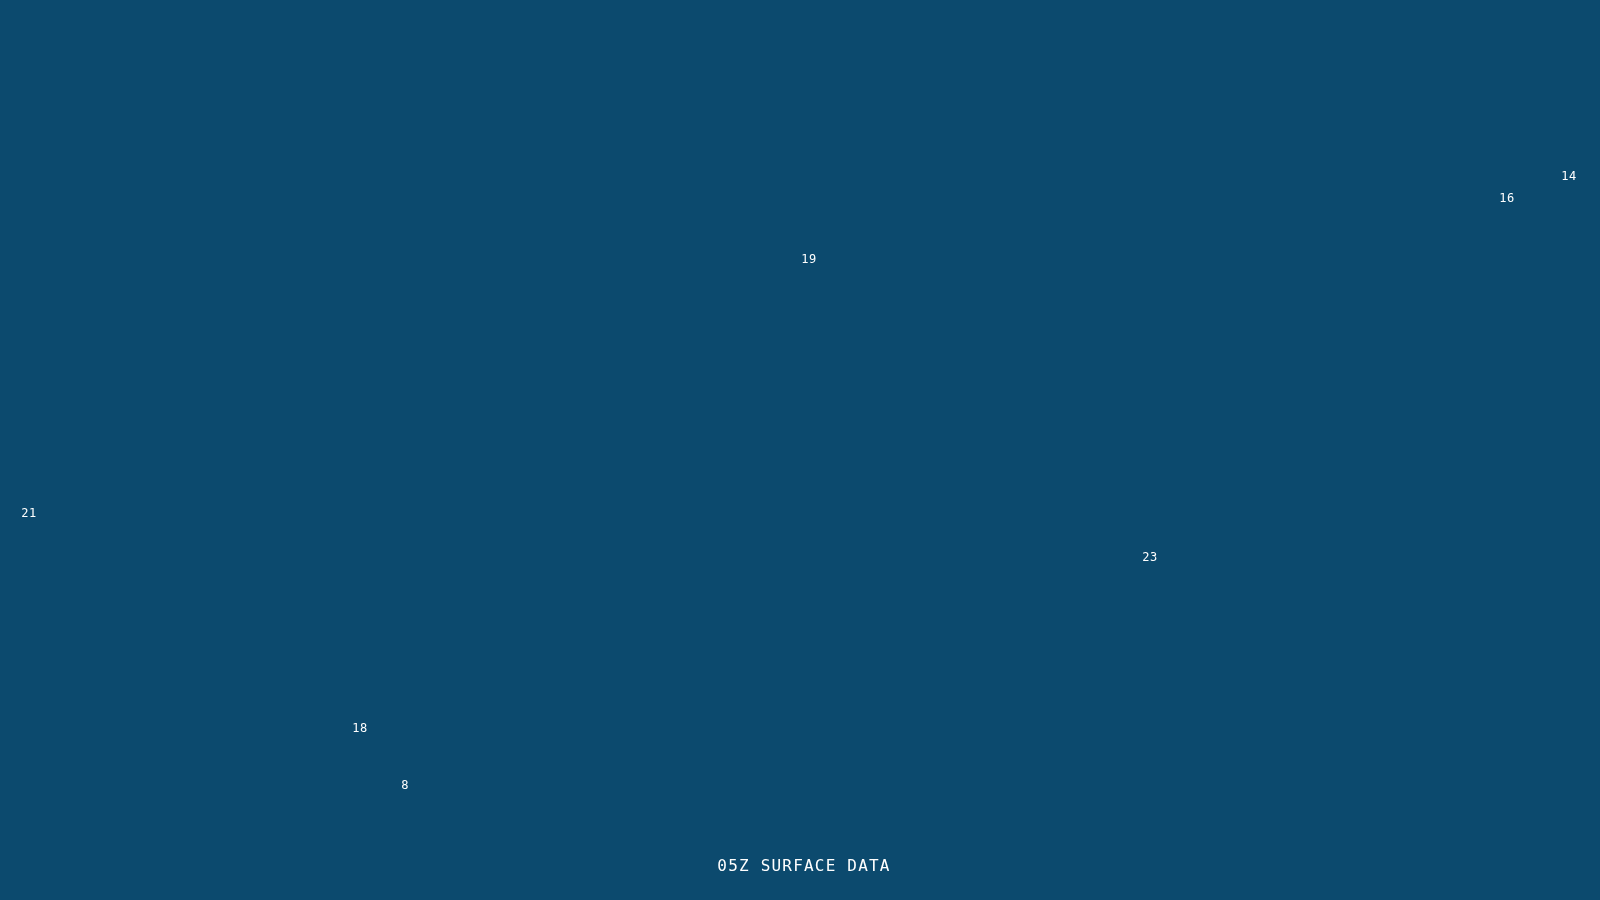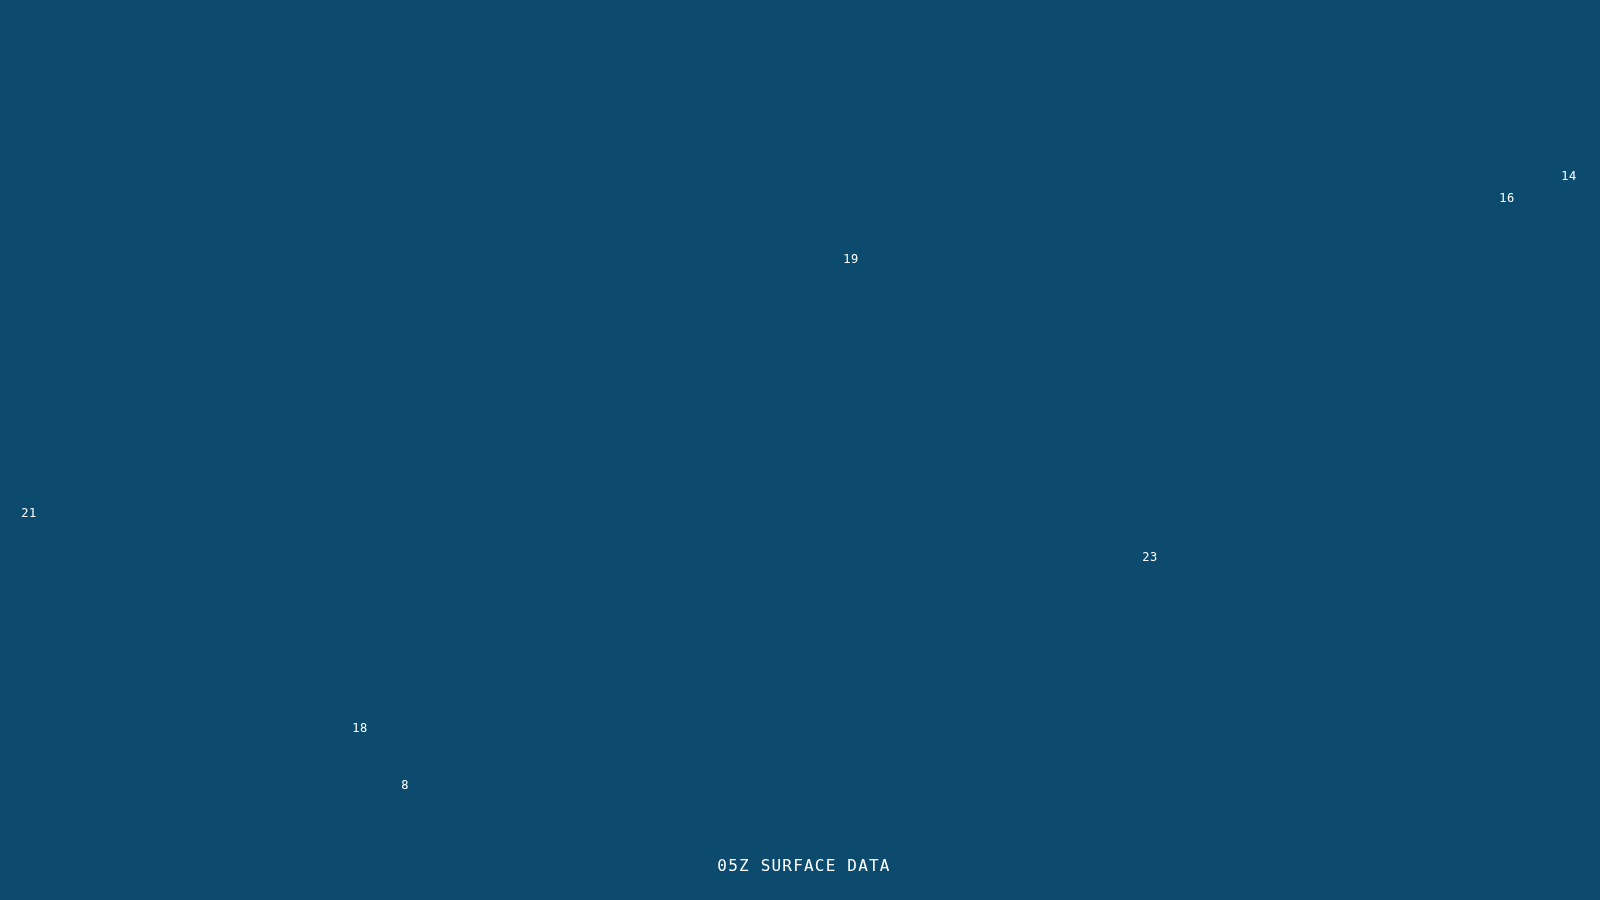--- a/index.html
+++ b/index.html
@@ -37,20 +37,20 @@
   }
 </style>
 </head>
 <body>
 
 <div id="map-canvas">
 
   <div>
       <div class="station-label" style="left: 1569px; top: 176px;">14</div>
       <div class="station-label" style="left: 1507px; top: 198px;">16</div>
-      <div class="station-label" style="left: 809px; top: 259px; margin-left: 42px;">19</div>
+      <div class="station-label" style="left: 809px; top: 259px;">19</div>
       <div class="station-label" style="left: 29px; top: 513px;">21</div>
       <div class="station-label" style="left: 1150px; top: 557px; text-align: center;">23</div>
       <div class="station-label" style="left: 360px; top: 728px;">18</div>
       <div class="station-label" style="left: 405px; top: 785px;">8</div>
     </div>
   <div class="caption" style="left: 804px; top: 866px;">05Z SURFACE DATA</div>
 </div>
 
 </body></html>

